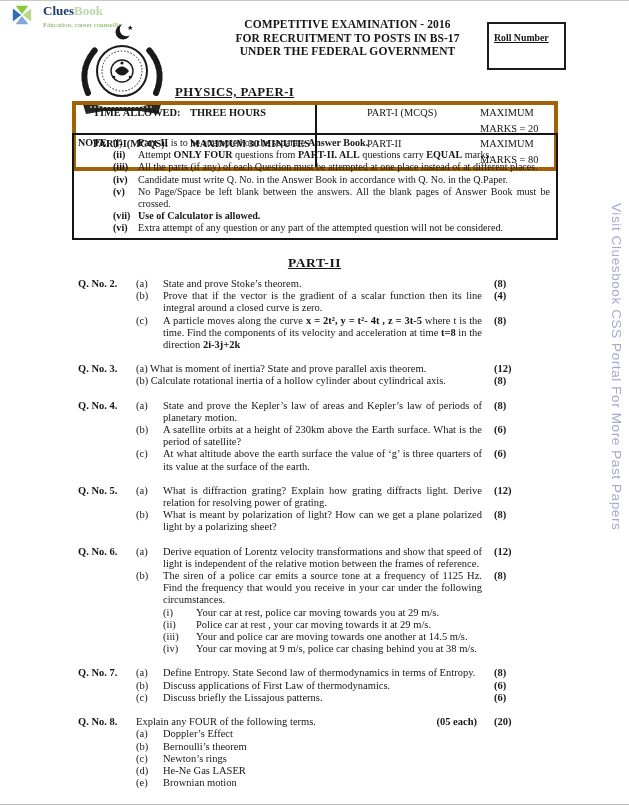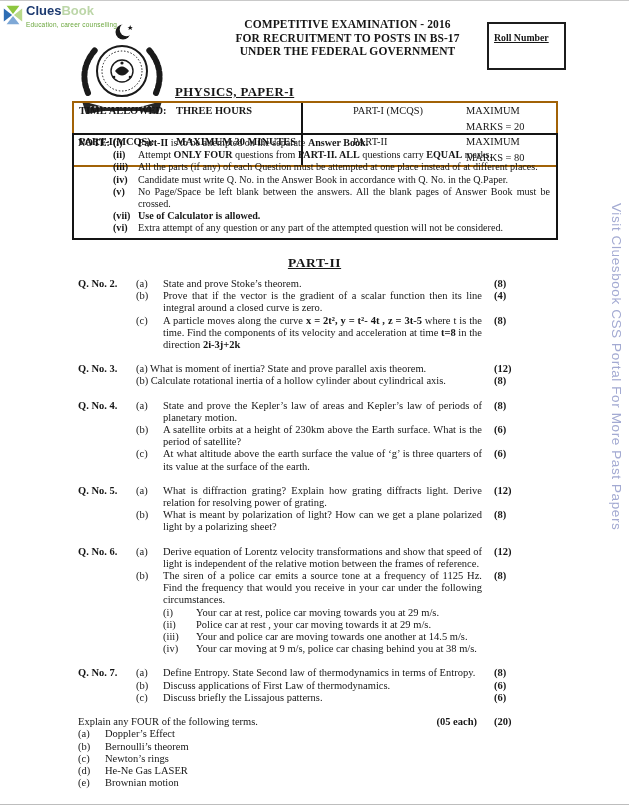--- a/index.html
+++ b/index.html
@@ -6,43 +6,43 @@
   html,body { background:#e8e8e8; }
   .sheet{
     position:relative; width:629px; height:805px; background:#ffffff;
     font-family:"Liberation Serif", serif; color:#161616; overflow:hidden;
     border-top:1px solid #c9c9c9; border-bottom:1px solid #bdbdbd;
     margin:0 auto;
   }
   .b{ font-weight:bold; }
 
   
-  .logo{ position:absolute; left:2px; top:3px; display:flex; gap:2px; align-items:flex-start;
-         font-family:Liberation Sans, sans-serif; }
+  .logo{ position:absolute; left:11px; top:3px; display:flex; gap:10px; align-items:flex-start;
+         font-family:Liberation Serif, serif; }
   .logo-texts{ line-height:11px; }
   .logo-clues{ font-size:13px; font-weight:bold; color:#1d3a70; }
   .logo-book{ font-size:13px; font-weight:bold; color:#bcd6a8; }
   .logo-tagline{ font-size:6.5px; color:#6aa63c; letter-spacing:0.2px; }
 
   
   .emblem{ position:absolute; left:66px; top:18px; }
 
   
   .hdr{ position:absolute; left:175px; top:17px; width:345px; text-align:center;
         font-weight:bold; font-size:11.5px; line-height:13.6px; letter-spacing:0.1px; }
   .ptitle{ position:absolute; left:175px; top:84px; width:345px; 
         font-weight:bold; font-size:12.8px; text-decoration:underline; letter-spacing:0.4px; }
 
   
   .rollbox{ position:absolute; left:487px; top:21px; width:79px; height:48px;
         border:2px solid #1c1c1c; padding:3px 5px; }
   .rolllab{ font-size:9.8px; font-weight:bold; text-decoration:underline; }
 
   
-  .itable{ position:absolute; left:72px; top:100px; width:486px; border:2px solid #a16207; }
+  .itable{ position:absolute; left:72px; top:100px; width:486px; border:4px solid #a16207;padding-left:12px; }
   .it-row{ display:flex; }
   .it-left{ width:229px; border-right:2px solid #141414; padding:0 0 0 5px;
             display:flex; font-weight:bold; font-size:10.4px; line-height:15.5px; }
   .it-k{ width:97px; flex:none; }
   .it-right{ flex:1; display:flex; padding-left:6px; font-weight:normal; font-size:10.4px; line-height:15.5px;margin-left:44px; }
   .it-rlabel{ width:113px; flex:none; }
 
   
   .notebox{ position:absolute; left:72px; top:132px; width:486px; border:2px solid #141414;
             padding:2px 5px 3px 4px; font-size:10.1px; line-height:12.2px; }
@@ -302,20 +302,21 @@
             <div class="pmarks">(6)</div>
           </div>
           <div class="prow">
             <div class="pletter">(c)</div>
             <div class="ptext"><span>Discuss briefly the Lissajous patterns.</span></div>
             <div class="pmarks">(6)</div>
           </div>
         </div>
       </div>
       <div class="question">
+        <div class="qlabel">Q. No. 8.</div>
         <div class="qparts">
           <div class="prow">
             <div class="ptext flexline">
               <span>Explain any FOUR of the following terms.</span>
               <span class="peach b">(05 each)</span>
             </div>
             <div class="pmarks">(20)</div>
           </div>
           <div class="prow">
             <div class="pletter">(a)</div>

